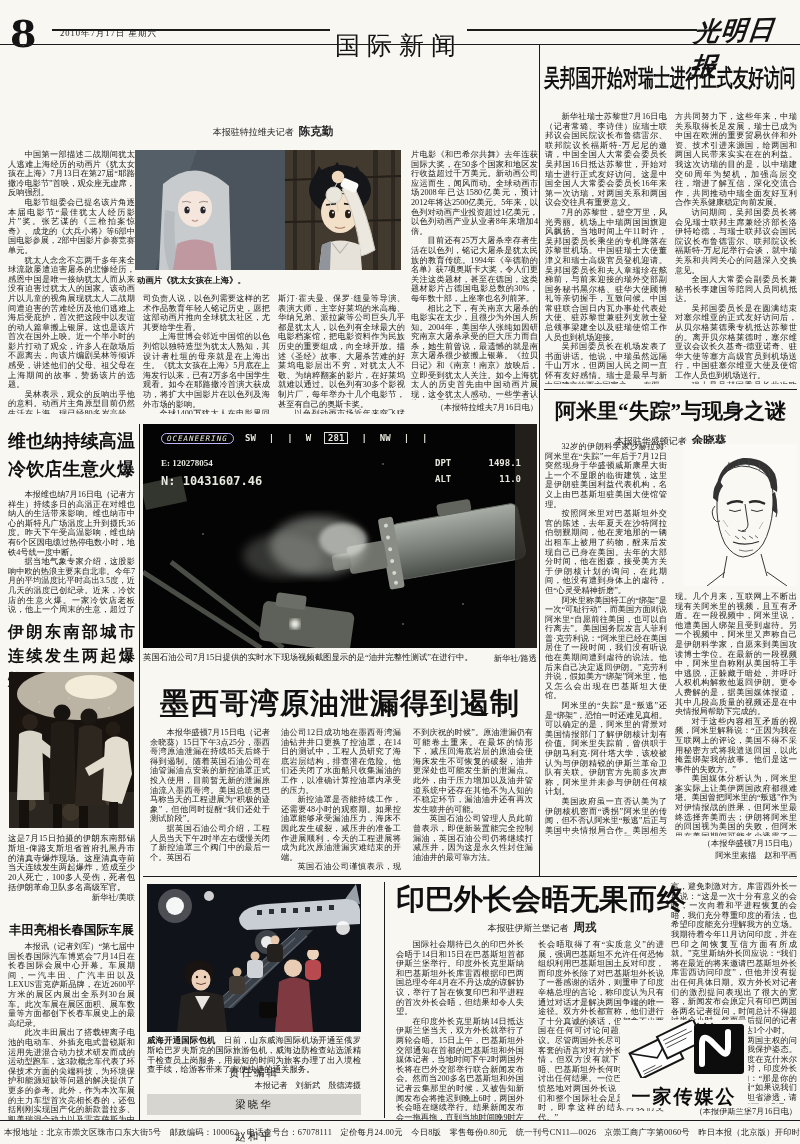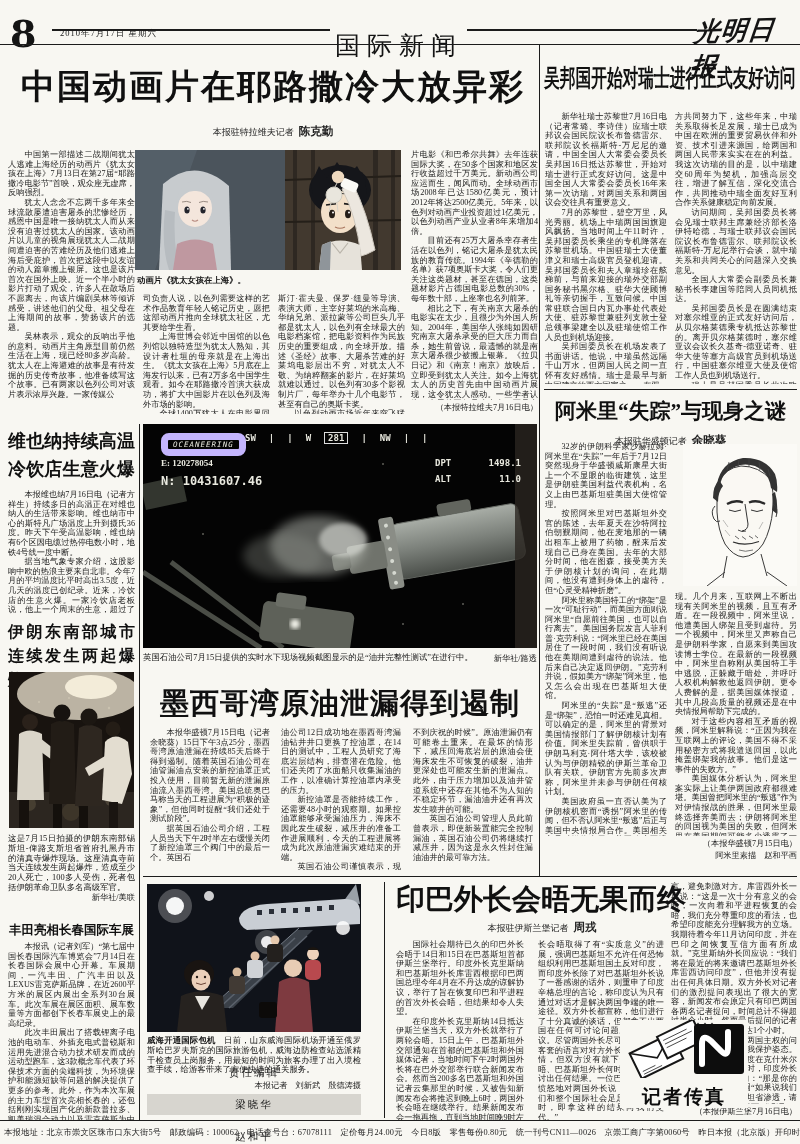--- a/index.html
+++ b/index.html
@@ -24,21 +24,21 @@
   .justify-last{text-align:justify;text-align-last:justify;}
   .cond{display:inline-block;transform-origin:0 50%;white-space:nowrap;}
   
   .hdr-num{font-size:38px;font-weight:800;font-family:"DejaVu Serif",serif;}
   .hdr-date{font-size:8.5px;letter-spacing:1px;}
   .hdr-section{font-size:25px;letter-spacing:7px;font-weight:500;}
   .masthead{font-size:26px;font-weight:900;font-style:italic;letter-spacing:1px;
             transform:rotate(-2deg) skewX(-8deg);}
   
   .ov{position:absolute;color:#e9e9df;font-family:"DejaVu Sans Mono","Liberation Mono",monospace;}
-  .oil-badge{border:7px solid #c4b5fd;border-radius:8px;padding:0 5px;font-size:7.5px;font-style:italic;letter-spacing:1px;}
+  .oil-badge{border:1px solid #c4b5fd;border-radius:8px;padding:0 5px;font-size:7.5px;font-style:italic;letter-spacing:1px;}
   .compass{display:inline-flex;gap:13px;font-size:9px;font-weight:700;align-items:center;}
   .compass i,.compass b,.compass u{font-style:normal;text-decoration:none;font-weight:700;}
   .compass u.hd{border:1px solid #ddd;padding:0 3px;}
   .oil-kv{display:flex;justify-content:space-between;width:86px;font-size:9px;font-weight:700;}
   .ed-bar{background:#d7d5cf;display:flex;align-items:center;justify-content:center;gap:18px;
           font-size:10.5px;letter-spacing:2px;color:#1f1f1f;flex-direction:column;}
   .fax-label{font-family:"Liberation Sans","DejaVu Sans",sans-serif;font-weight:900;font-size:19px;letter-spacing:2px;color:#0c0c0c;}
   .footer-line{font-size:8.3px;color:#222;letter-spacing:0.2px;white-space:nowrap;}
 </style>
 </head>
@@ -53,21 +53,20 @@
   <div class="abs hdr-section" style="left:333px;top:13px;width:132px;text-align:center;margin-top:16px;">国际新闻</div>
   <div class="abs masthead" style="left:692px;top:13px;width:106px;">光明日报</div>
   <div class="hrule" style="left:0;top:44px;width:800px;"></div>
 
   <div class="vrule" style="left:539px;top:44px;height:832px;"></div>
   <div class="vrule" style="left:139px;top:424px;height:696px;"></div>
   <div class="vrule" style="left:384px;top:882px;height:236px;"></div>
   <div class="hrule" style="left:544px;top:389px;width:253px;"></div>
   <div class="hrule" style="left:143px;top:876px;width:654px;"></div>
 
-  <div class="abs headline center" style="left:8px;top:64px;width:530px;font-size:34px;font-weight:600;letter-spacing:2px;">中国动画片在耶路撒冷大放异彩</div>
   <div class="abs byline center" style="left:8px;top:124px;width:530px;">
     <span>本报驻特拉维夫记者</span><b>陈克勤</b>
   </div>
 
   <div class="photo" style="left:135px;top:150px;width:266px;height:120px;">
     <svg width="266" height="120" viewBox="0 0 266 120">
       <rect width="266" height="120" fill="#4b545c"></rect>
       <rect x="150" width="116" height="120" fill="#42392f"></rect>
       <g fill="#2e2822">
           <rect x="158" width="4" height="120"></rect>
@@ -112,20 +111,21 @@
         <line x1="202" y1="53" x2="203" y2="62" stroke="#d8d4ca"></line>
       <path d="M184,120 L187,95 Q205,86 225,95 L227,120 Z" fill="#e6e2da"></path>
       <path d="M184,120 L187,95 L196,91 L195,120 Z" fill="#8f959a"></path>
       <path d="M197,93 L205,103 L213,93" stroke="#b9b4aa" stroke-width="1.2" fill="none"></path>
     </svg>
   </div>
   <div class="abs caption center" style="left:137px;top:276px;width:134px;">动画片《犹太女孩在上海》。</div>
 
   <div class="abs body-text" style="left:8px;top:150px;width:127px;height:264px;">
       <p class="ind">中国第一部描述二战期间犹太人逃难上海经历的动画片《犹太女孩在上海》7月13日在第27届“耶路撒冷电影节”首映，观众座无虚席，反响强烈。</p>
+      <p class="ind">电影节组委会已提名该片角逐本届电影节“最佳犹太人经历影片”奖。张艺谋的《三枪拍案惊奇》、成龙的《大兵小将》等6部中国电影参展，2部中国影片参赛竞赛单元。</p>
       <p class="ind">犹太人念念不忘两千多年来全球流散屡遭迫害屠杀的悲惨经历，感恩中国是唯一接纳犹太人而从来没有迫害过犹太人的国家。该动画片以儿童的视角展现犹太人二战期间遭迫害的苦难经历及他们逃难上海后受庇护，首次把这段中以友谊的动人篇章搬上银屏。这也是该片首次在国外上映。近一个半小时的影片打动了观众，许多人在散场后不愿离去，向该片编剧吴林等倾诉感受，讲述他们的父母、祖父母在上海期间的故事，赞扬该片的选题。</p>
       <p class="ind">吴林表示，观众的反响出乎他的意料。动画片主角原型目前仍然生活在上海，现已经80多岁高龄。犹太人在上海避难的故事是有待发掘的历史传奇故事，他准备续写这个故事。已有两家以色列公司对该片表示浓厚兴趣。一家传媒公</p>
     </div>
   <div class="abs body-text" style="left:143px;top:294px;width:127px;height:120px;">
       <p>司负责人说，以色列需要这样的艺术作品教育年轻人铭记历史，愿把这部动画片推向全球犹太社区，尤其要给学生看。</p>
       <p class="ind">上海世博会邻近中国馆的以色列馆以独特造型为犹太人熟知，其设计者杜垣的母亲就是在上海出生。《犹太女孩在上海》5月底在上海发行以来，已有2万多名中国学生观看。如今在耶路撒冷首演大获成功，将扩大中国影片在以色列及海外市场的影响。</p>
       <p class="ind">全球1400万犹太人在电影界回眸群星璀璨，包括埃森斯坦、斯皮尔伯格、达</p>
     </div>
   <div class="abs body-text" style="left:278px;top:294px;width:127px;height:120px;">
       <p>斯汀·霍夫曼、保罗·纽曼等导演、表演大师，主宰好莱坞的米高梅、华纳兄弟、派拉蒙等公司巨头几乎都是犹太人，以色列有全球最大的电影档案馆，把电影资料作为民族历史的重要组成，向全球开放。描述《圣经》故事、大屠杀苦难的好莱坞电影层出不穷，对犹太人不敬、为纳粹翻案的影片，在好莱坞就难以通过。以色列有30多个影视制片厂，每年举办十几个电影节，甚至有自己的奥斯卡奖。</p>
@@ -470,19 +470,19 @@
         <rect x="40" y="6" width="40" height="24" fill="#fff" stroke="#161616" stroke-width="2"></rect>
         <g stroke="#161616" stroke-width="0.7">
             <line x1="44" y1="12" x2="70" y2="12"></line>
             <line x1="44" y1="16" x2="74" y2="16"></line>
             <line x1="44" y1="20" x2="66" y2="20"></line>
           </g>
       </g>
       <rect x="74" y="4" width="50" height="50" rx="3" fill="#0d0d0d"></rect>
       <path d="M82,44 L82,24 Q82,13 91,21 L101,31 Q108,38 108,27 L108,12" fill="none" stroke="#fff" stroke-width="6" stroke-linecap="round"></path>
     </svg>
-    <div class="fax-label center" style="margin-top:2px;">记者传真</div>
+    <div class="fax-label center" style="margin-top:2px;">一家传媒公</div>
   </div>
 
   <div class="hrule" style="left:0;top:1120px;width:800px;"></div>
   <div class="abs footer-line center" style="left:4px;top:1127px;width:792px;">本报地址：北京市崇文区珠市口东大街5号　邮政编码：100062　电话查号台：67078111　定价每月24.00元　今日8版　零售每份0.80元　统一刊号CN11—0026　京崇工商广字第0060号　昨日本报（北京版）开印时间3时30分　印完时间4时50分</div>
 
 </div>
 
 </body></html>

